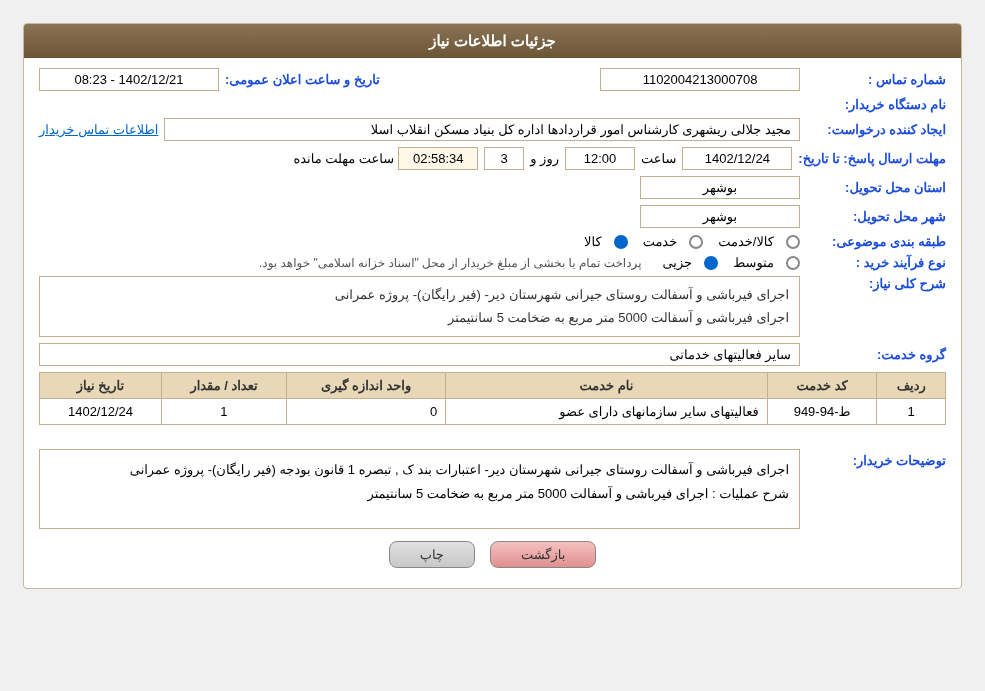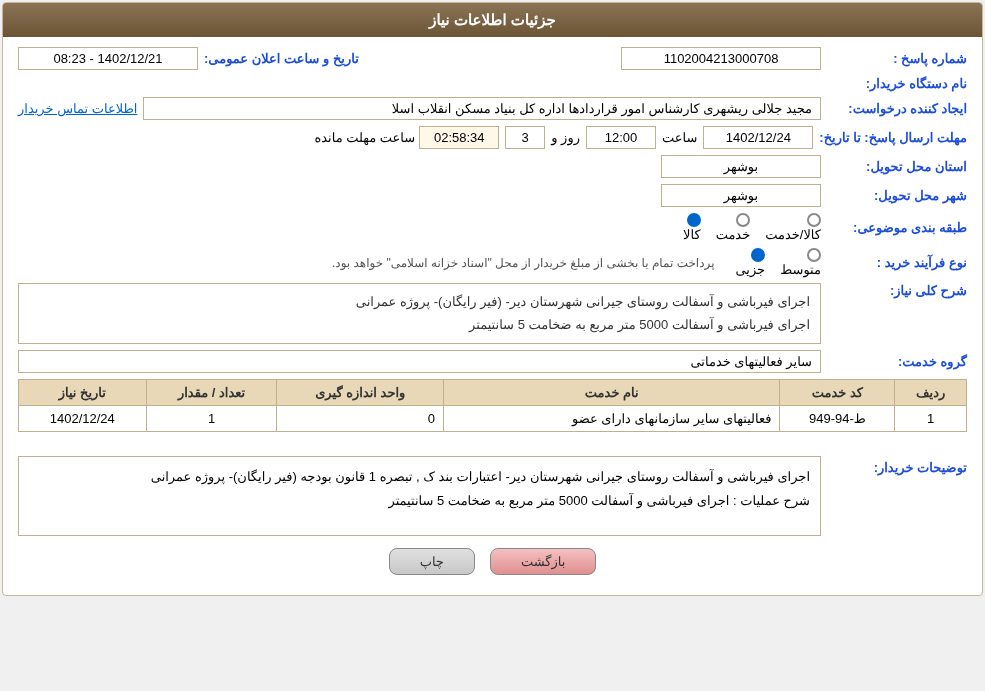--- a/index.html
+++ b/index.html
@@ -6,21 +6,21 @@
     body {
       font-family: Tahoma, Arial, sans-serif;
       font-size: 13px;
       background: #f0f0f0;
       direction: rtl;
     }
     .page-wrapper {
       width: 985px;
       min-height: 691px;
       background: #f0f0f0;
-      padding: 2px;
+      padding: 23px;
     }
     .main-card {
       background: #fff;
       border: 1px solid #c8b89a;
       border-radius: 4px;
       overflow: hidden;
     }
     .card-header {
       background: linear-gradient(to bottom, #8b7355, #6b5535);
       color: #fff;
@@ -72,23 +72,22 @@
       text-decoration: underline;
       cursor: pointer;
     }
     .radio-group {
       display: flex;
       align-items: center;
       gap: 15px;
     }
     .radio-item {
       display: flex;
-      align-items: flex-start;
-      gap: 0;
-      flex-direction: column;
+      align-items: flex-end;
+      gap: 12px;
     }
     .radio-circle {
       width: 14px;
       height: 14px;
       border-radius: 50%;
       border: 2px solid #888;
       background: #fff;
       display: inline-block;
     }
     .radio-circle.selected {
@@ -183,21 +182,21 @@
 <div class="page-wrapper">
   <div class="main-card">
 
     <div class="card-header">
       <span>جزئیات اطلاعات نیاز</span>
     </div>
 
     <div class="card-body content-area">
 
       <div class="info-row">
-        <span class="label">شماره پاسخ :</span>
+        <span class="label">شماره تماس :</span>
         <span class="value-box" style="min-width:200px;">1102004213000708</span>
         <span style="flex:1;"></span>
         <span class="label" style="min-width:auto;">تاریخ و ساعت اعلان عمومی:</span>
         <span class="value-box" style="min-width:180px;">1402/12/21 - 08:23</span>
       </div>
 
       <div class="info-row">
         <span class="label">نام دستگاه خریدار:</span>
       </div>
 

